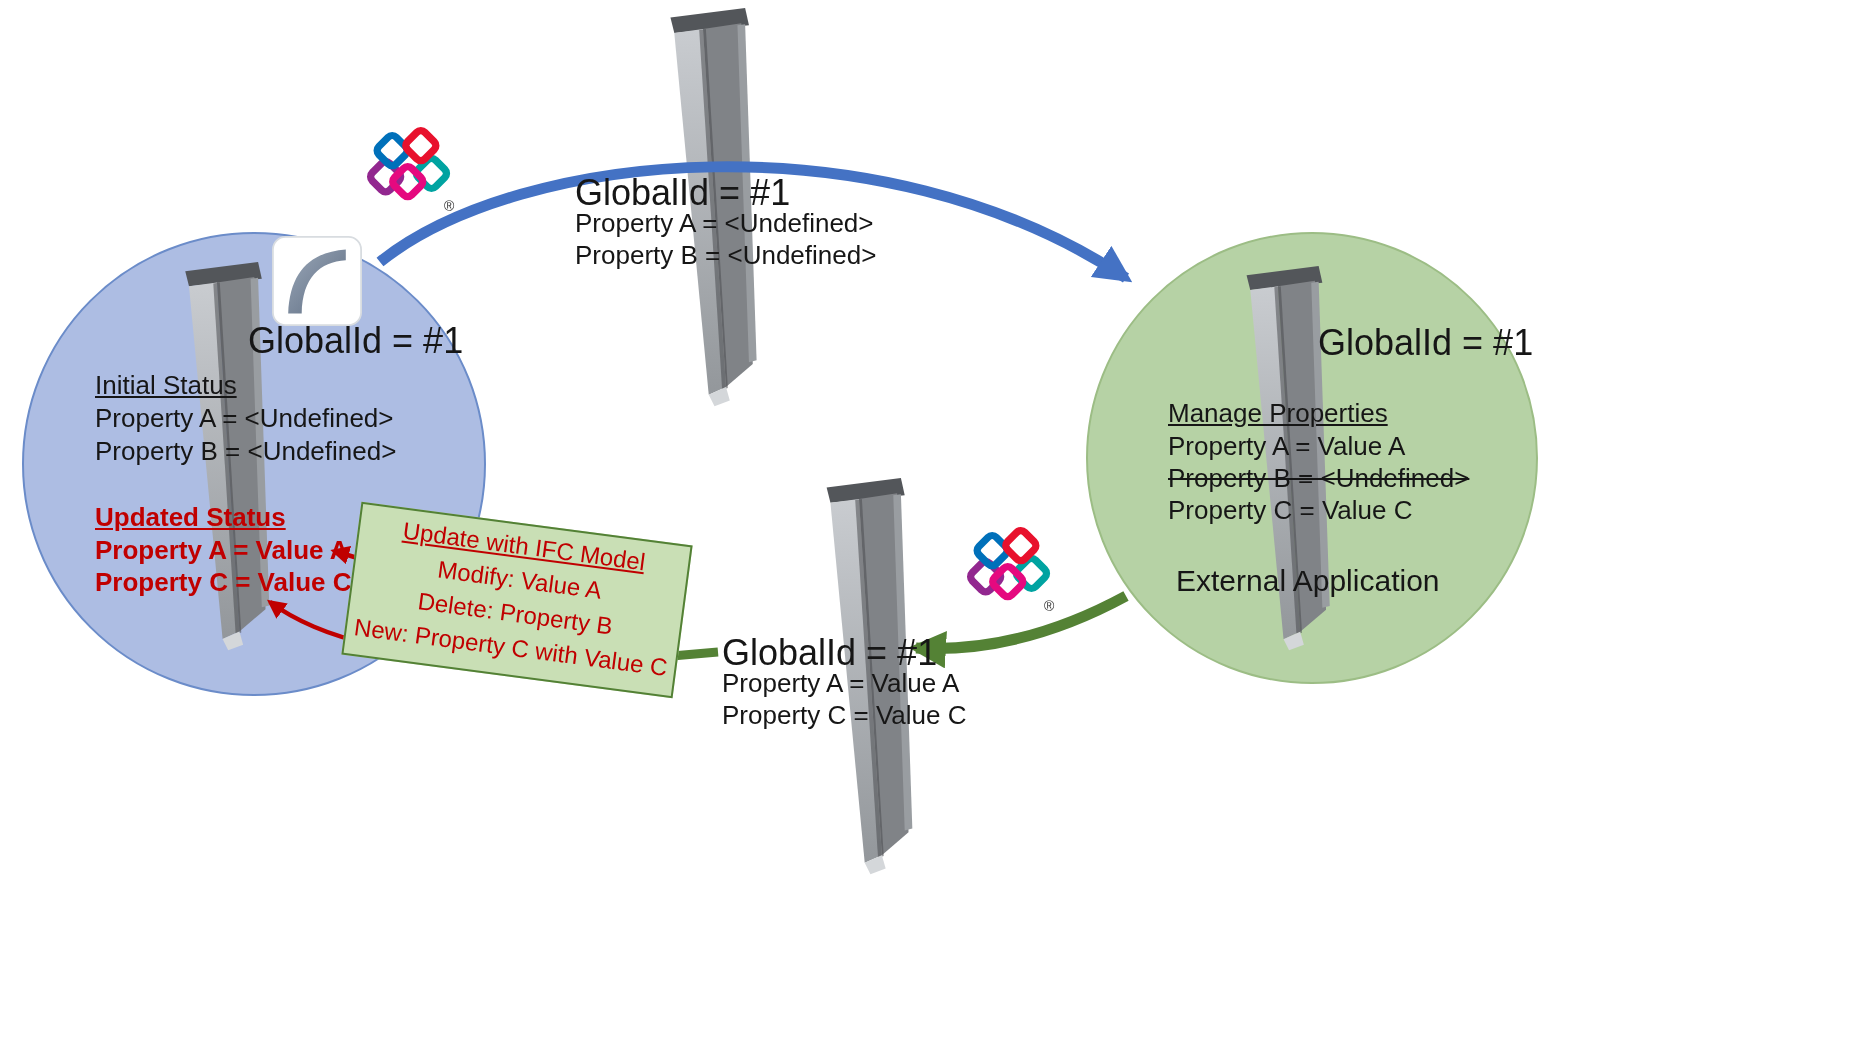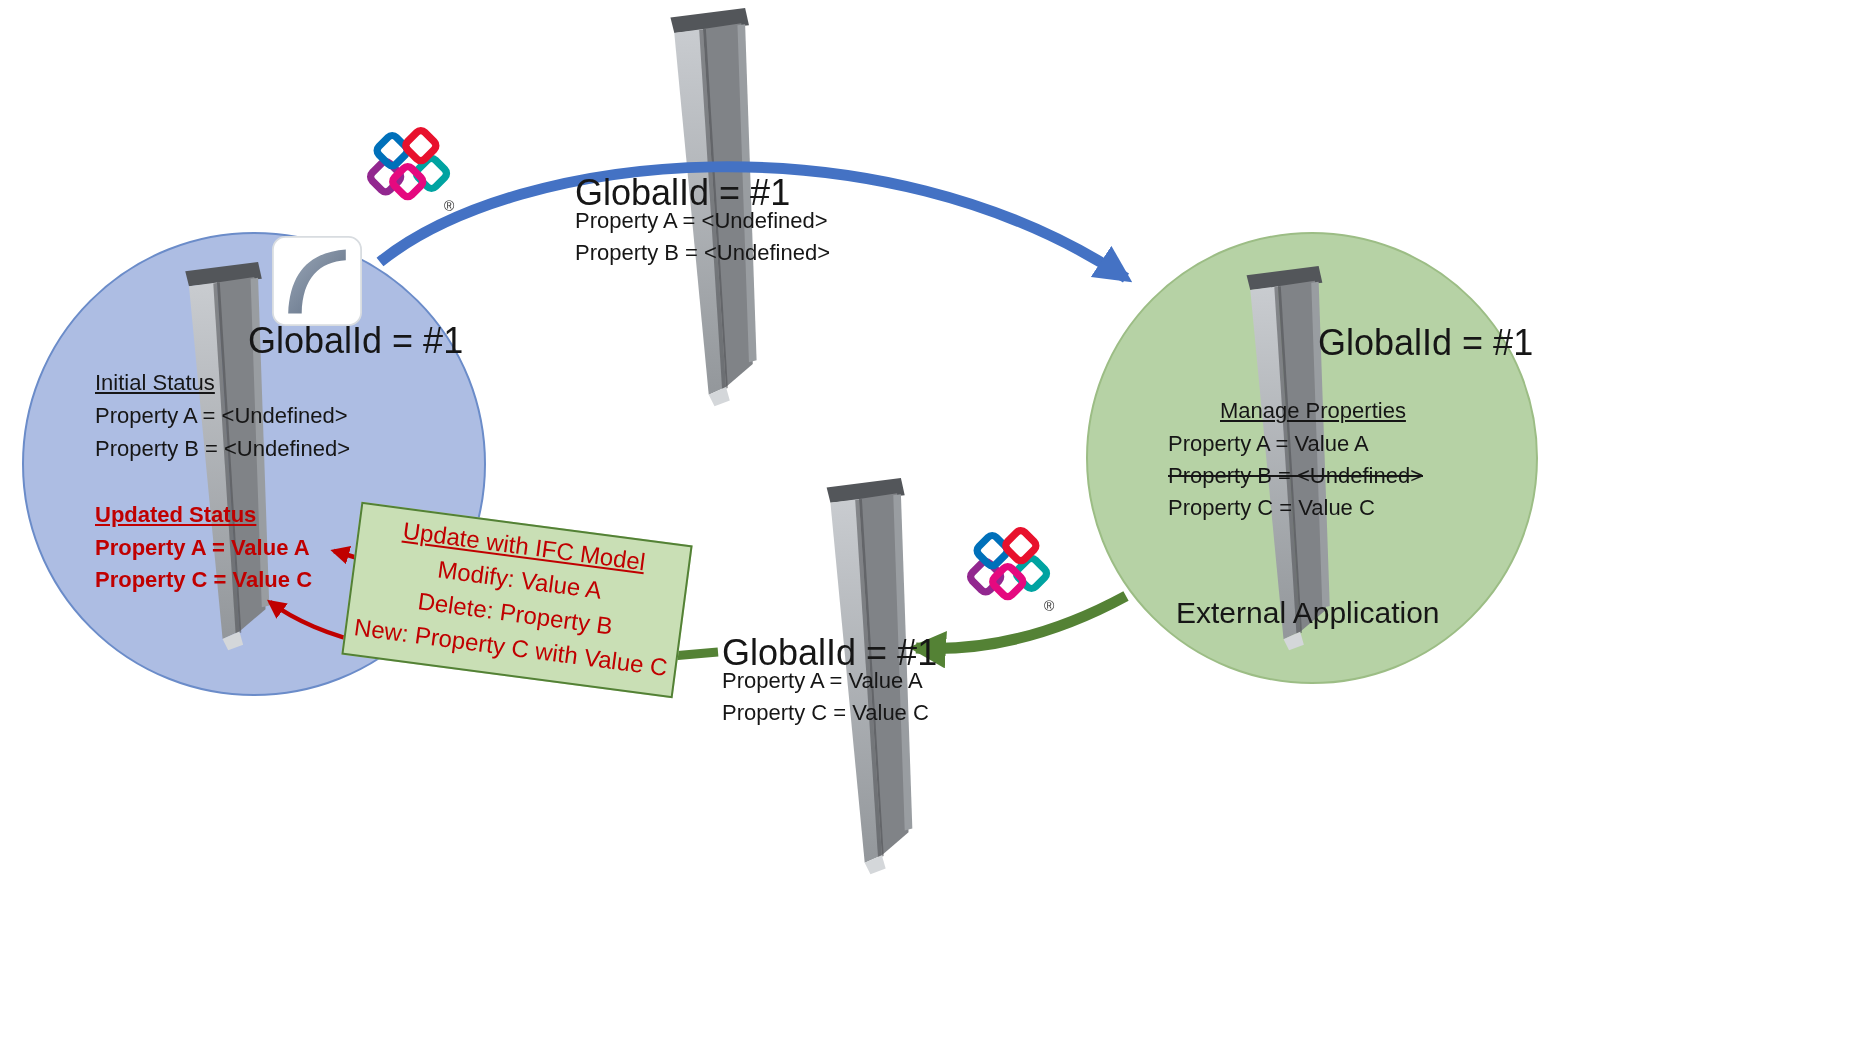--- a/index.html
+++ b/index.html
@@ -12,21 +12,21 @@
                   background:var(--blue-circle-fill,#adbde3);
                   border:2px solid var(--blue-circle-border,#6b8cc9); }
   .circle.green { left:1086px; top:232px; width:452px; height:452px;
                   background:var(--green-circle-fill,#b6d2a5);
                   border:2px solid var(--green-circle-border,#9cbd85); }
 
   .beam { position:absolute; }
   .logo { position:absolute; }
   .reg  { position:absolute; font-size:14px; color:#333; }
 
-  .txt { position:absolute; white-space:nowrap; font-size:22px; color:#161616; }
+  .txt { position:absolute; white-space:nowrap; font-size:26px; color:#161616; }
   .gid { font-size:36px; }
   .u   { text-decoration:underline;text-align:right; }
   .strike { text-decoration:line-through; }
   .red { color:var(--red-accent,#c00000);font-weight:bold; }
   .caption { font-size:30px; }
 
   .arrows { position:absolute; left:0; top:0; pointer-events:none; }
 
   .note { position:absolute; left:350px; top:523px; width:334px; height:154px;
           background:var(--update-box-fill,#c9dfb5);
@@ -128,25 +128,25 @@
   <div class="txt" style="left:95px;top:436px">Property B = &lt;Undefined&gt;</div>
   <div class="txt u red" style="left:95px;top:502px">Updated Status</div>
   <div class="txt red" style="left:95px;top:535px">Property A = Value A</div>
   <div class="txt red" style="left:95px;top:567px">Property C = Value C</div>
 
   <div class="txt gid" style="left:575px;top:172px">GlobalId = #1</div>
   <div class="txt" style="left:575px;top:208px">Property A = &lt;Undefined&gt;</div>
   <div class="txt" style="left:575px;top:240px">Property B = &lt;Undefined&gt;</div>
 
   <div class="txt gid" style="left:1318px;top:322px">GlobalId = #1</div>
-  <div class="txt u" style="left:1220px;top:398px">Manage Properties</div>
+  <div class="txt u" style="left:1168px;top:398px">Manage Properties</div>
   <div class="txt" style="left:1168px;top:431px">Property A = Value A</div>
   <div class="txt strike" style="left:1168px;top:463px">Property B = &lt;Undefined&gt;</div>
   <div class="txt" style="left:1168px;top:495px">Property C = Value C</div>
-  <div class="txt caption" style="left:1176px;top:596px">External Application</div>
+  <div class="txt caption" style="left:1176px;top:564px">External Application</div>
 
   <div class="txt gid" style="left:722px;top:632px">GlobalId = #1</div>
   <div class="txt" style="left:722px;top:668px">Property A = Value A</div>
   <div class="txt" style="left:722px;top:700px">Property C = Value C</div>
 
   <div class="note">
     <div class="t">Update with IFC Model</div>
     <div class="l">Modify: Value A</div>
     <div class="l">Delete: Property B</div>
     <div class="l">New: Property C with Value C</div>

